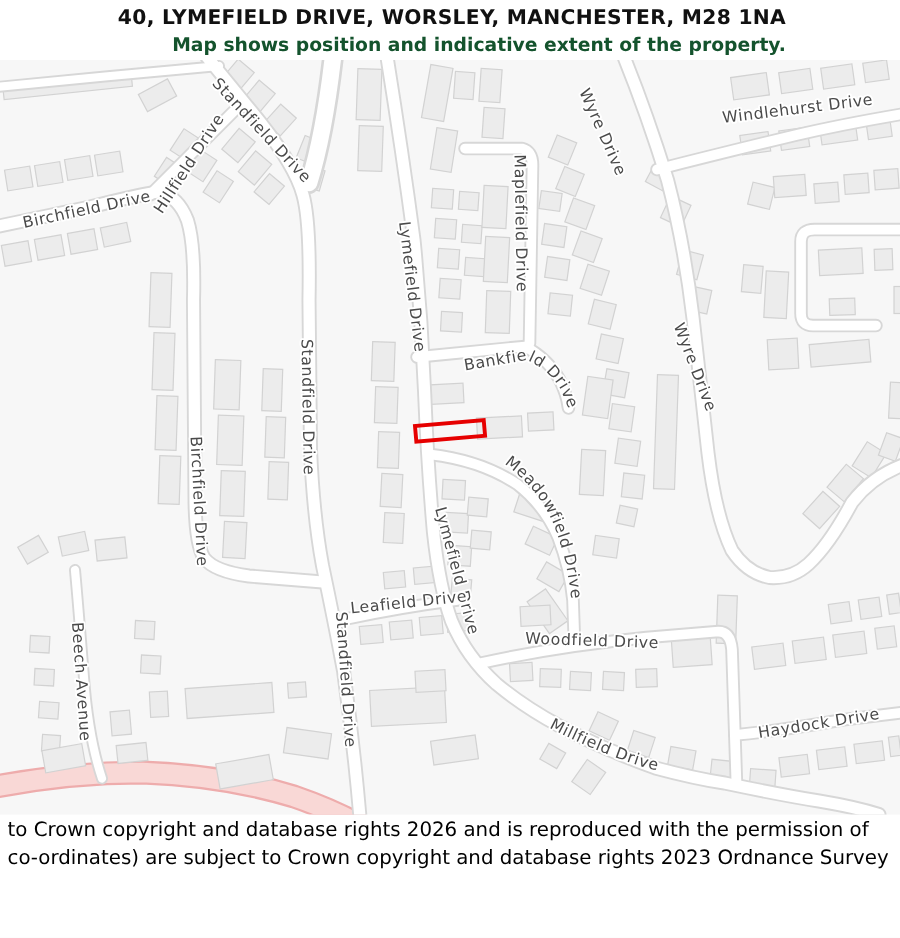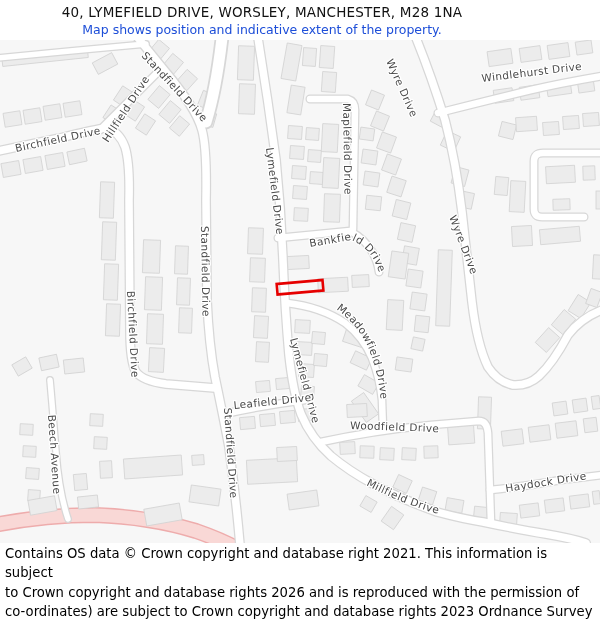--- a/index.html
+++ b/index.html
@@ -1,19 +1,19 @@
 <!DOCTYPE html>
 <html style="--accent: #e60000;"><head>
 <meta charset="utf-8">
 <style>
   html,body{margin:0;padding:0;background:#ffffff;width:600px;height:625px;overflow:hidden;
     font-family:"DejaVu Sans",sans-serif;}
-  .hdr{width:524px;margin:0 auto 0 0;text-align:center;padding-top:4px;}
+  .hdr{width:524px;margin:0 auto 0 0;text-align:right;padding-top:4px;font-weight:bold;}
   .hdr .t1{font-size:13.5px;color:#111;letter-spacing:.2px;}
-  .hdr .t2{font-size:12.5px;color:#1d4ed8;margin-top:2px;}
+  .hdr .t2{font-size:12.5px;color:#14532d;margin-top:2px;}
   .mapwrap{position:absolute;left:0;top:40px;width:600px;height:503px;background:#f7f7f7;}
   svg{display:block;}
   .bld{fill:#ececec;stroke:#d2d2d2;stroke-width:.8;}
   .rc{fill:none;stroke:#d7d7d7;stroke-linecap:round;stroke-linejoin:round;}
   .ri{fill:none;stroke:#ffffff;stroke-linecap:round;stroke-linejoin:round;}
   .pc{fill:none;stroke:#eeacac;stroke-linecap:round;stroke-linejoin:round;}
   .pi{fill:none;stroke:#f9d8d6;stroke-linecap:round;stroke-linejoin:round;}
   .street{font-size:10.5px;fill:#4a4a4a;letter-spacing:.4px;
     paint-order:stroke;stroke:#ffffff;stroke-width:2.5px;stroke-linejoin:round;}
   .hl{fill:none;stroke:var(--accent,#e60000);stroke-width:2.6;}
@@ -271,17 +271,16 @@
     <text class="street" transform="translate(506,492) rotate(-9)">Haydock Drive</text>
     <text class="street" transform="translate(48,415) rotate(86)">Beech Avenue</text>
     <text class="street" transform="translate(449,217) rotate(69)">Wyre Drive</text>
   </g>
 
   <rect class="hl" x="277" y="282" width="46" height="10.5" transform="rotate(-5 300 287)"></rect>
 </svg>
 </div>
 
 <div class="ftr">
-  <div>Contains OS data © Crown copyright and database right 2021. This information is subject</div>
   <div>to Crown copyright and database rights 2026 and is reproduced with the permission of</div>
   <div>co-ordinates) are subject to Crown copyright and database rights 2023 Ordnance Survey</div>
 
 </div>
 
 </body></html>

